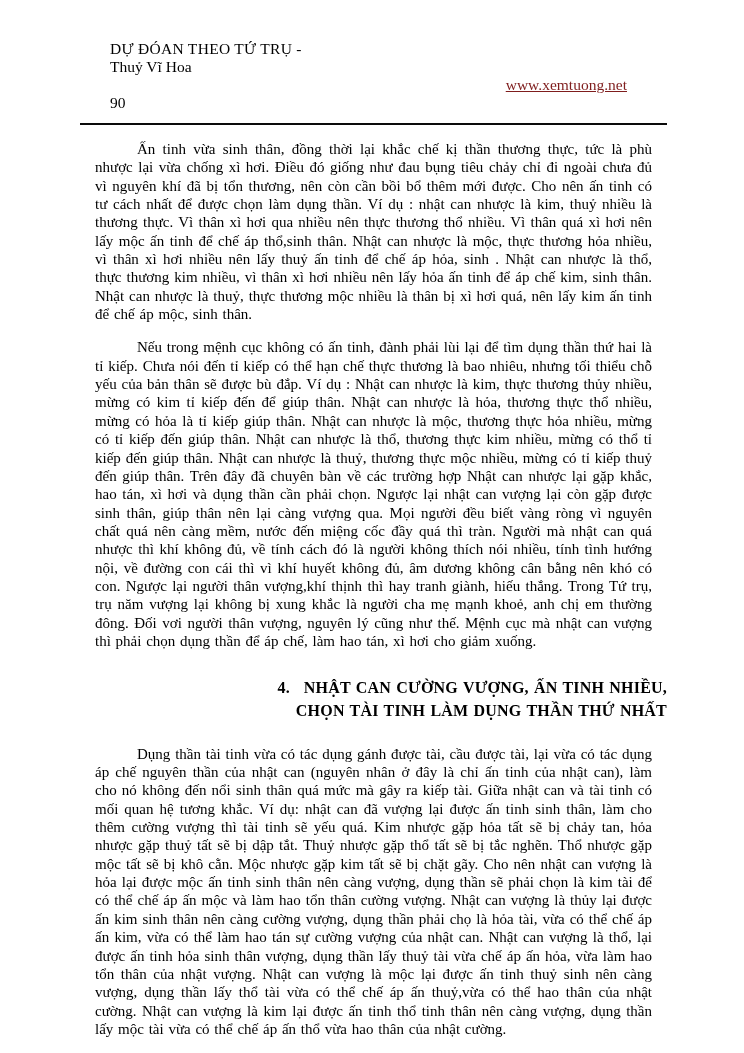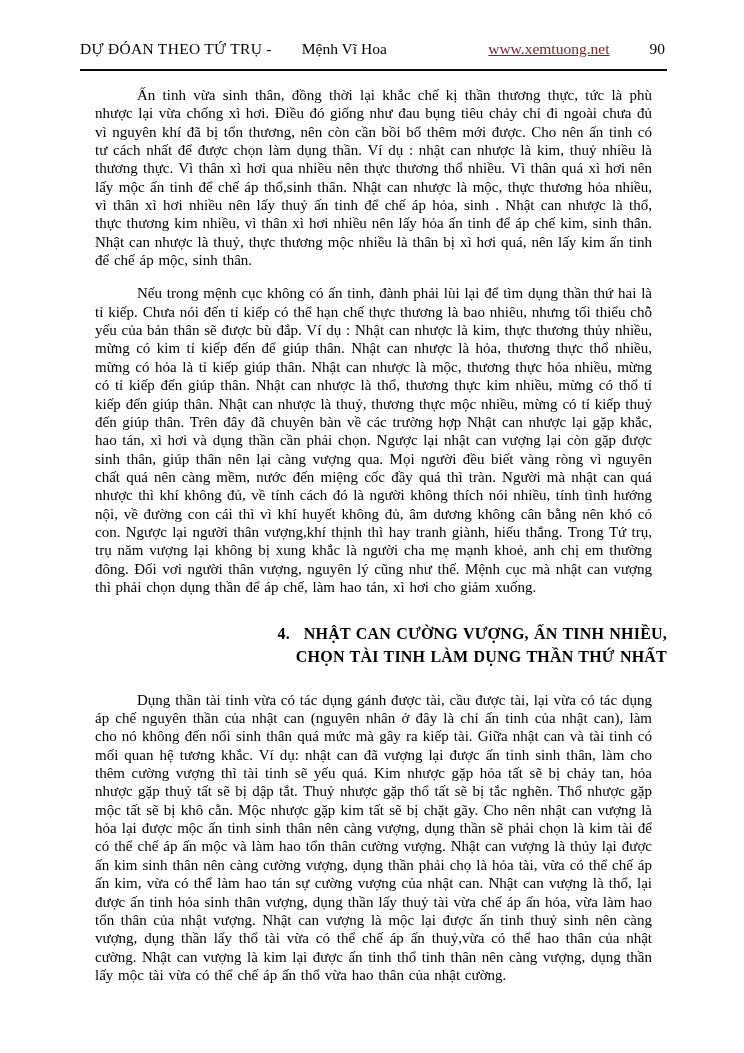--- a/index.html
+++ b/index.html
@@ -19,20 +19,21 @@
     overflow: hidden;
   }
   
   .page-header {
     display: flex;
     align-items: baseline;
     font-size: 15.5px;
     white-space: nowrap;
     padding-bottom: 11px;
     border-bottom: 2px solid #0a0a0a;
+    flex-direction: column;
   }
   .h-title {
     letter-spacing: 0.3px;
   }
   .h-author {
     margin-left: 30px;
   }
   .h-url {
     margin-left: auto;
     margin-right: 40px;
@@ -68,21 +69,21 @@
     margin-right: 14px;
   }
 </style>
 </head>
 <body>
 
 <div class="page">
 
   <div class="page-header">
     <span class="h-title">DỰ ĐÓAN THEO TỨ TRỤ -</span>
-    <span class="h-author">Mệnh Vĩ  Hoa</span>
+    <span class="h-author">Thuỷ Vĩ  Hoa</span>
     <span class="h-url">www.xemtuong.net</span>
     <span class="h-page">90</span>
   </div>
 
   <div class="body-text">
 
     <p>Ấn tinh vừa sinh thân, đồng thời lại khắc chế kị thần thương thực, tức là phù nhược lại vừa chống xì hơi. Điều đó giống như đau bụng tiêu chảy chỉ đi ngoài chưa đủ vì nguyên khí đã bị tổn thương, nên còn cần bồi bổ thêm mới được. Cho nên ấn tinh có tư cách nhất để được chọn làm dụng thần. Ví dụ : nhật can nhược là kim, thuỷ nhiều là thương thực. Vì thân xì hơi qua nhiều nên thực thương thổ nhiều. Vì thân quá xì hơi nên lấy mộc ấn tinh để chế áp thổ,sinh thân. Nhật can nhược là mộc, thực thương hỏa nhiều, vì thân xì hơi nhiều nên lấy thuỷ ấn tinh để chế áp hỏa, sinh . Nhật can nhược  là thổ, thực thương kim nhiều, vì thân xì hơi nhiều nên lấy hỏa ấn tinh để áp chế kim, sinh thân. Nhật can nhược  là thuỷ, thực thương mộc nhiều là thân bị xì hơi quá, nên lấy kim ấn tinh để chế áp mộc, sinh thân.</p>
 
     <p>Nếu trong mệnh cục không có ấn tinh, đành phải lùi lại để tìm dụng thần thứ hai là tỉ kiếp. Chưa nói đến tỉ kiếp có thể hạn chế thực thương là bao nhiêu, nhưng tối thiểu chỗ yếu của bản thân sẽ được  bù đắp. Ví dụ : Nhật can nhược là kim, thực thương thủy nhiều, mừng có kim tỉ kiếp đến để giúp thân. Nhật can nhược là hỏa, thương thực thổ nhiều, mừng có hỏa là tỉ kiếp giúp thân. Nhật can nhược là mộc, thương thực hỏa nhiều, mừng có tỉ kiếp đến giúp thân. Nhật can nhược là thổ, thương thực kim nhiều, mừng có thổ tỉ kiếp đến giúp thân. Nhật can nhược là thuỷ, thương thực mộc nhiều, mừng có tỉ kiếp thuỷ đến giúp thân. Trên đây đã chuyên bàn về các trường hợp Nhật can nhược lại gặp khắc, hao tán, xì hơi và dụng thần cần phải chọn. Ngược lại nhật can vượng lại còn gặp được sinh thân, giúp thân nên lại càng vượng qua. Mọi người đều biết vàng ròng vì nguyên chất quá nên càng mềm, nước đến miệng cốc đầy quá thì tràn. Người mà nhật can quá nhược thì khí không đủ, về tính cách đó là người không thích nói nhiều, tính tình hướng nội, về đường con cái thì vì khí huyết không đủ, âm dương không cân bằng nên khó có con. Ngược lại người thân vượng,khí thịnh thì hay tranh giành, hiếu thắng. Trong Tứ trụ, trụ năm vượng lại không bị xung khắc là người cha mẹ mạnh khoẻ, anh chị em thường đông. Đối vơi người thân vượng, nguyên lý cũng như thế. Mệnh cục mà nhật can vượng thì phải chọn dụng thần để áp chế, làm hao tán, xì hơi cho giảm xuống.</p>
 

